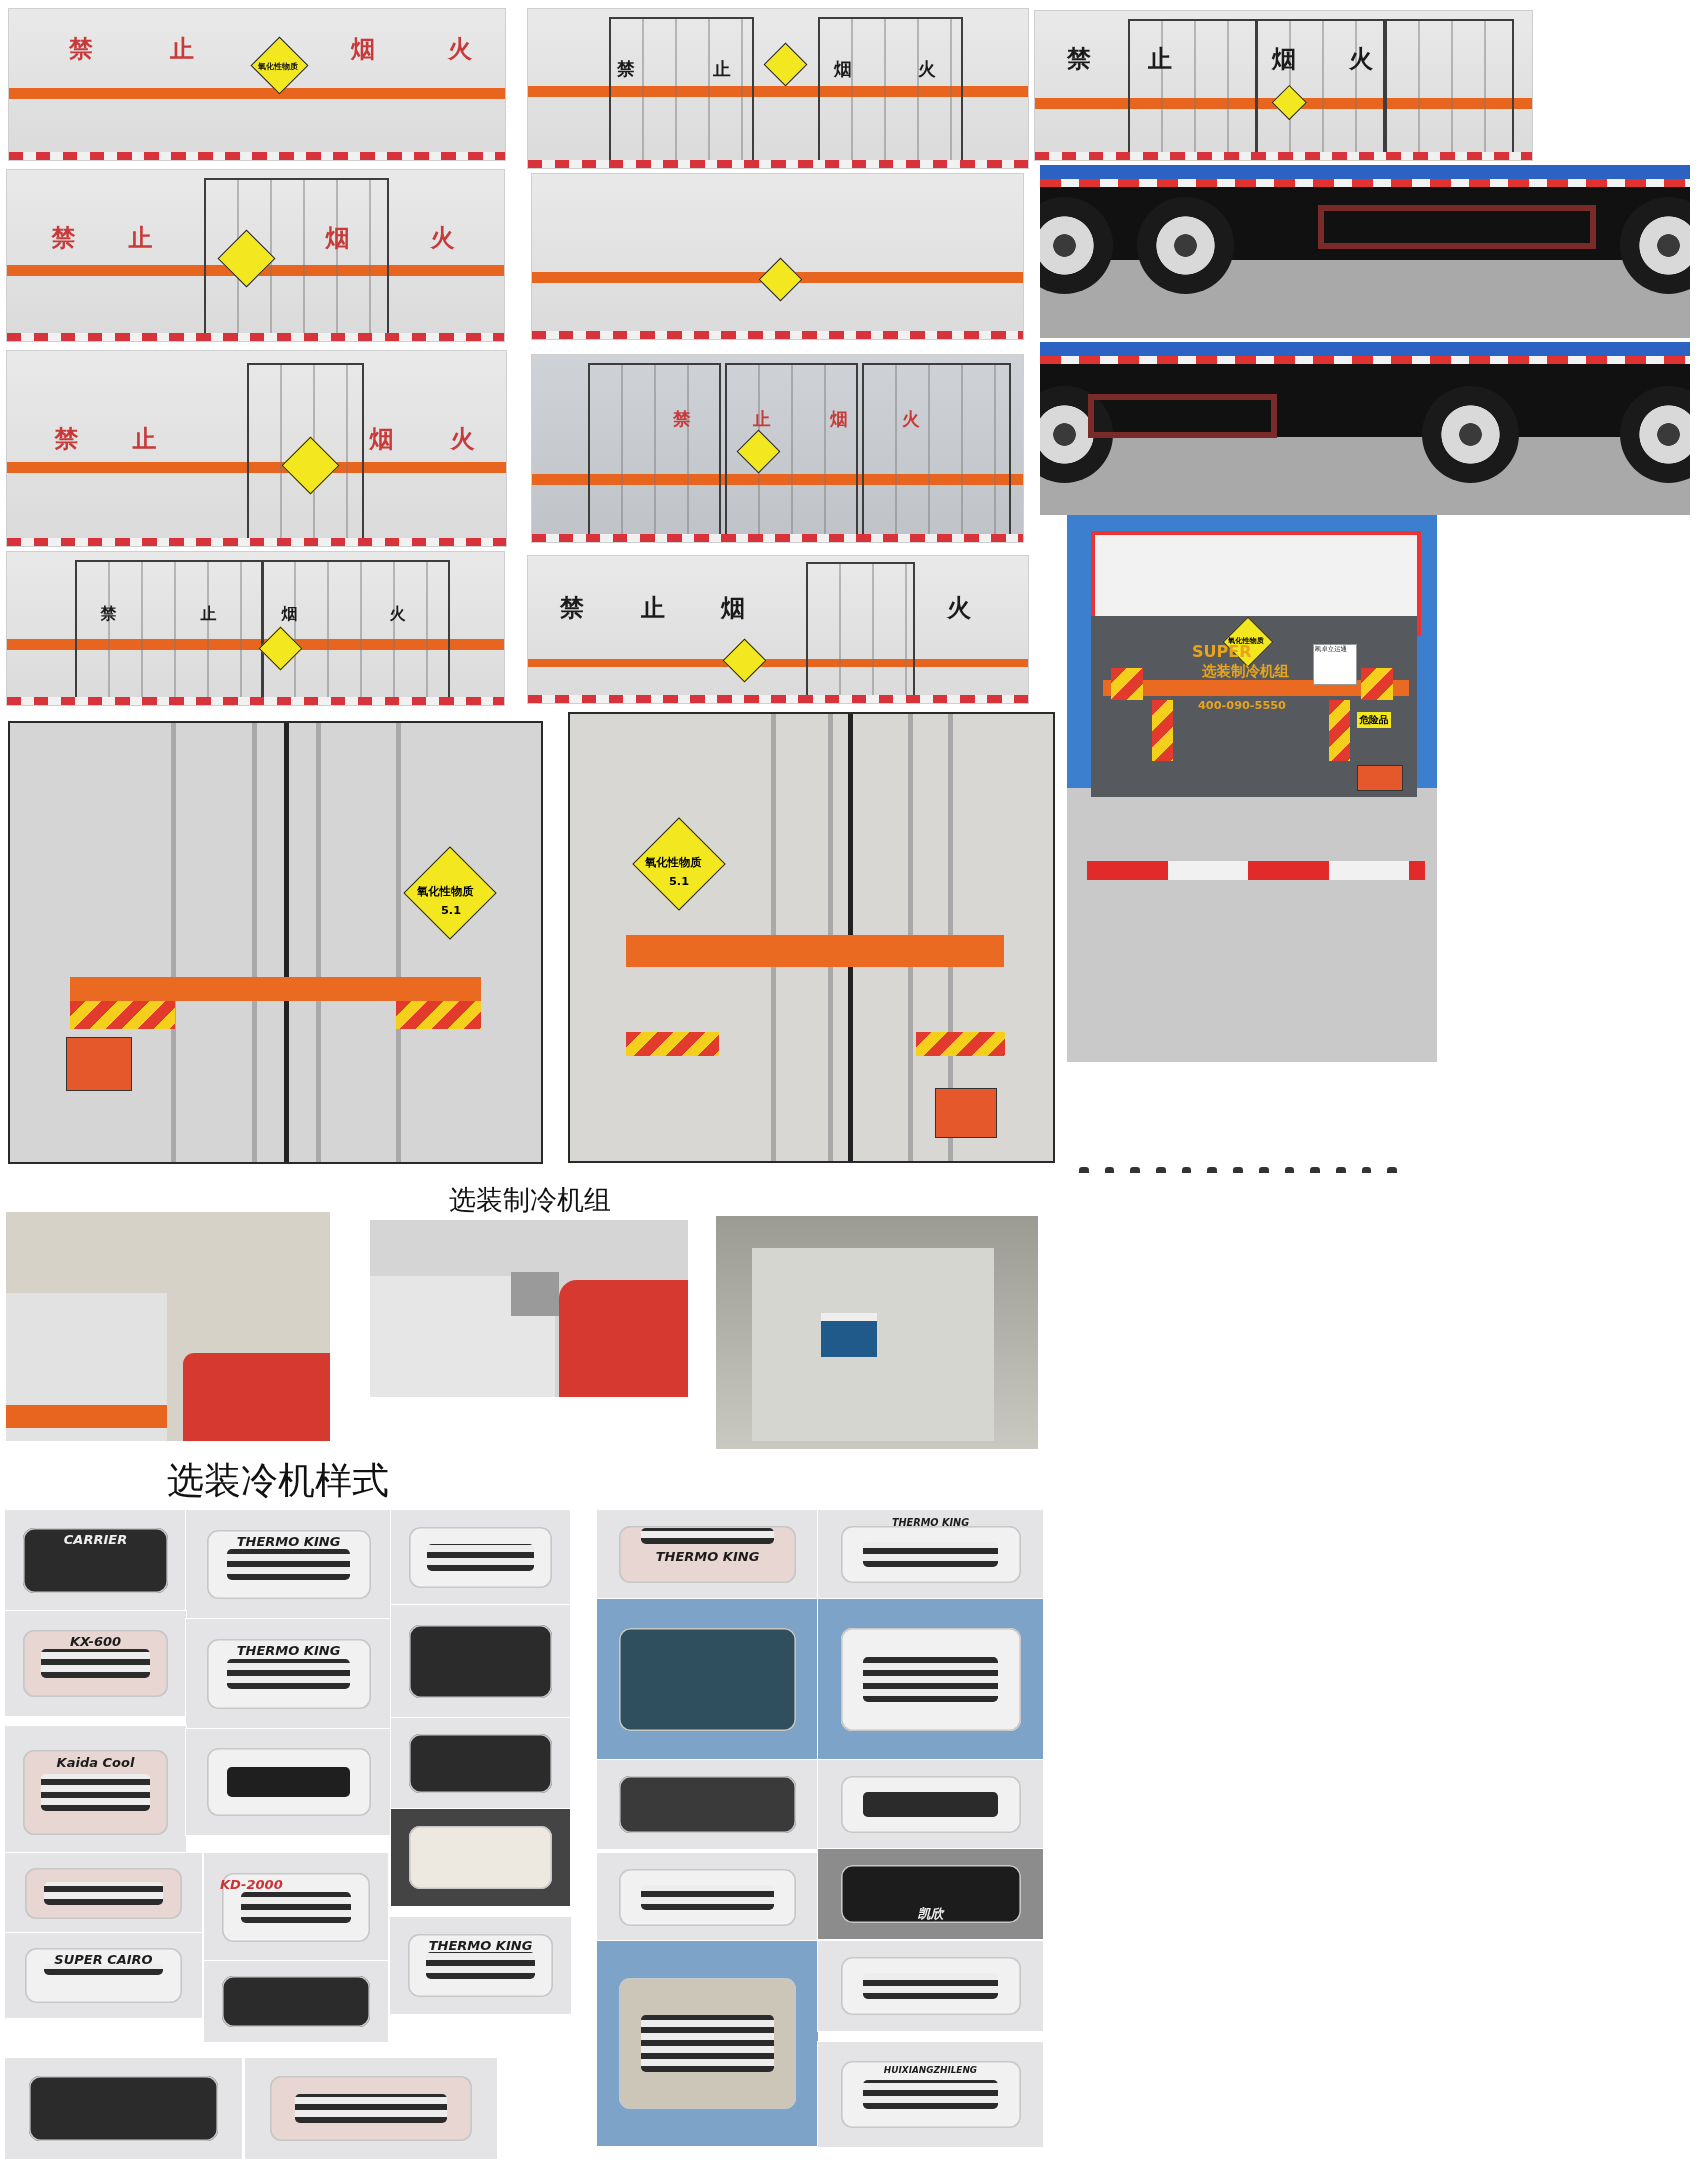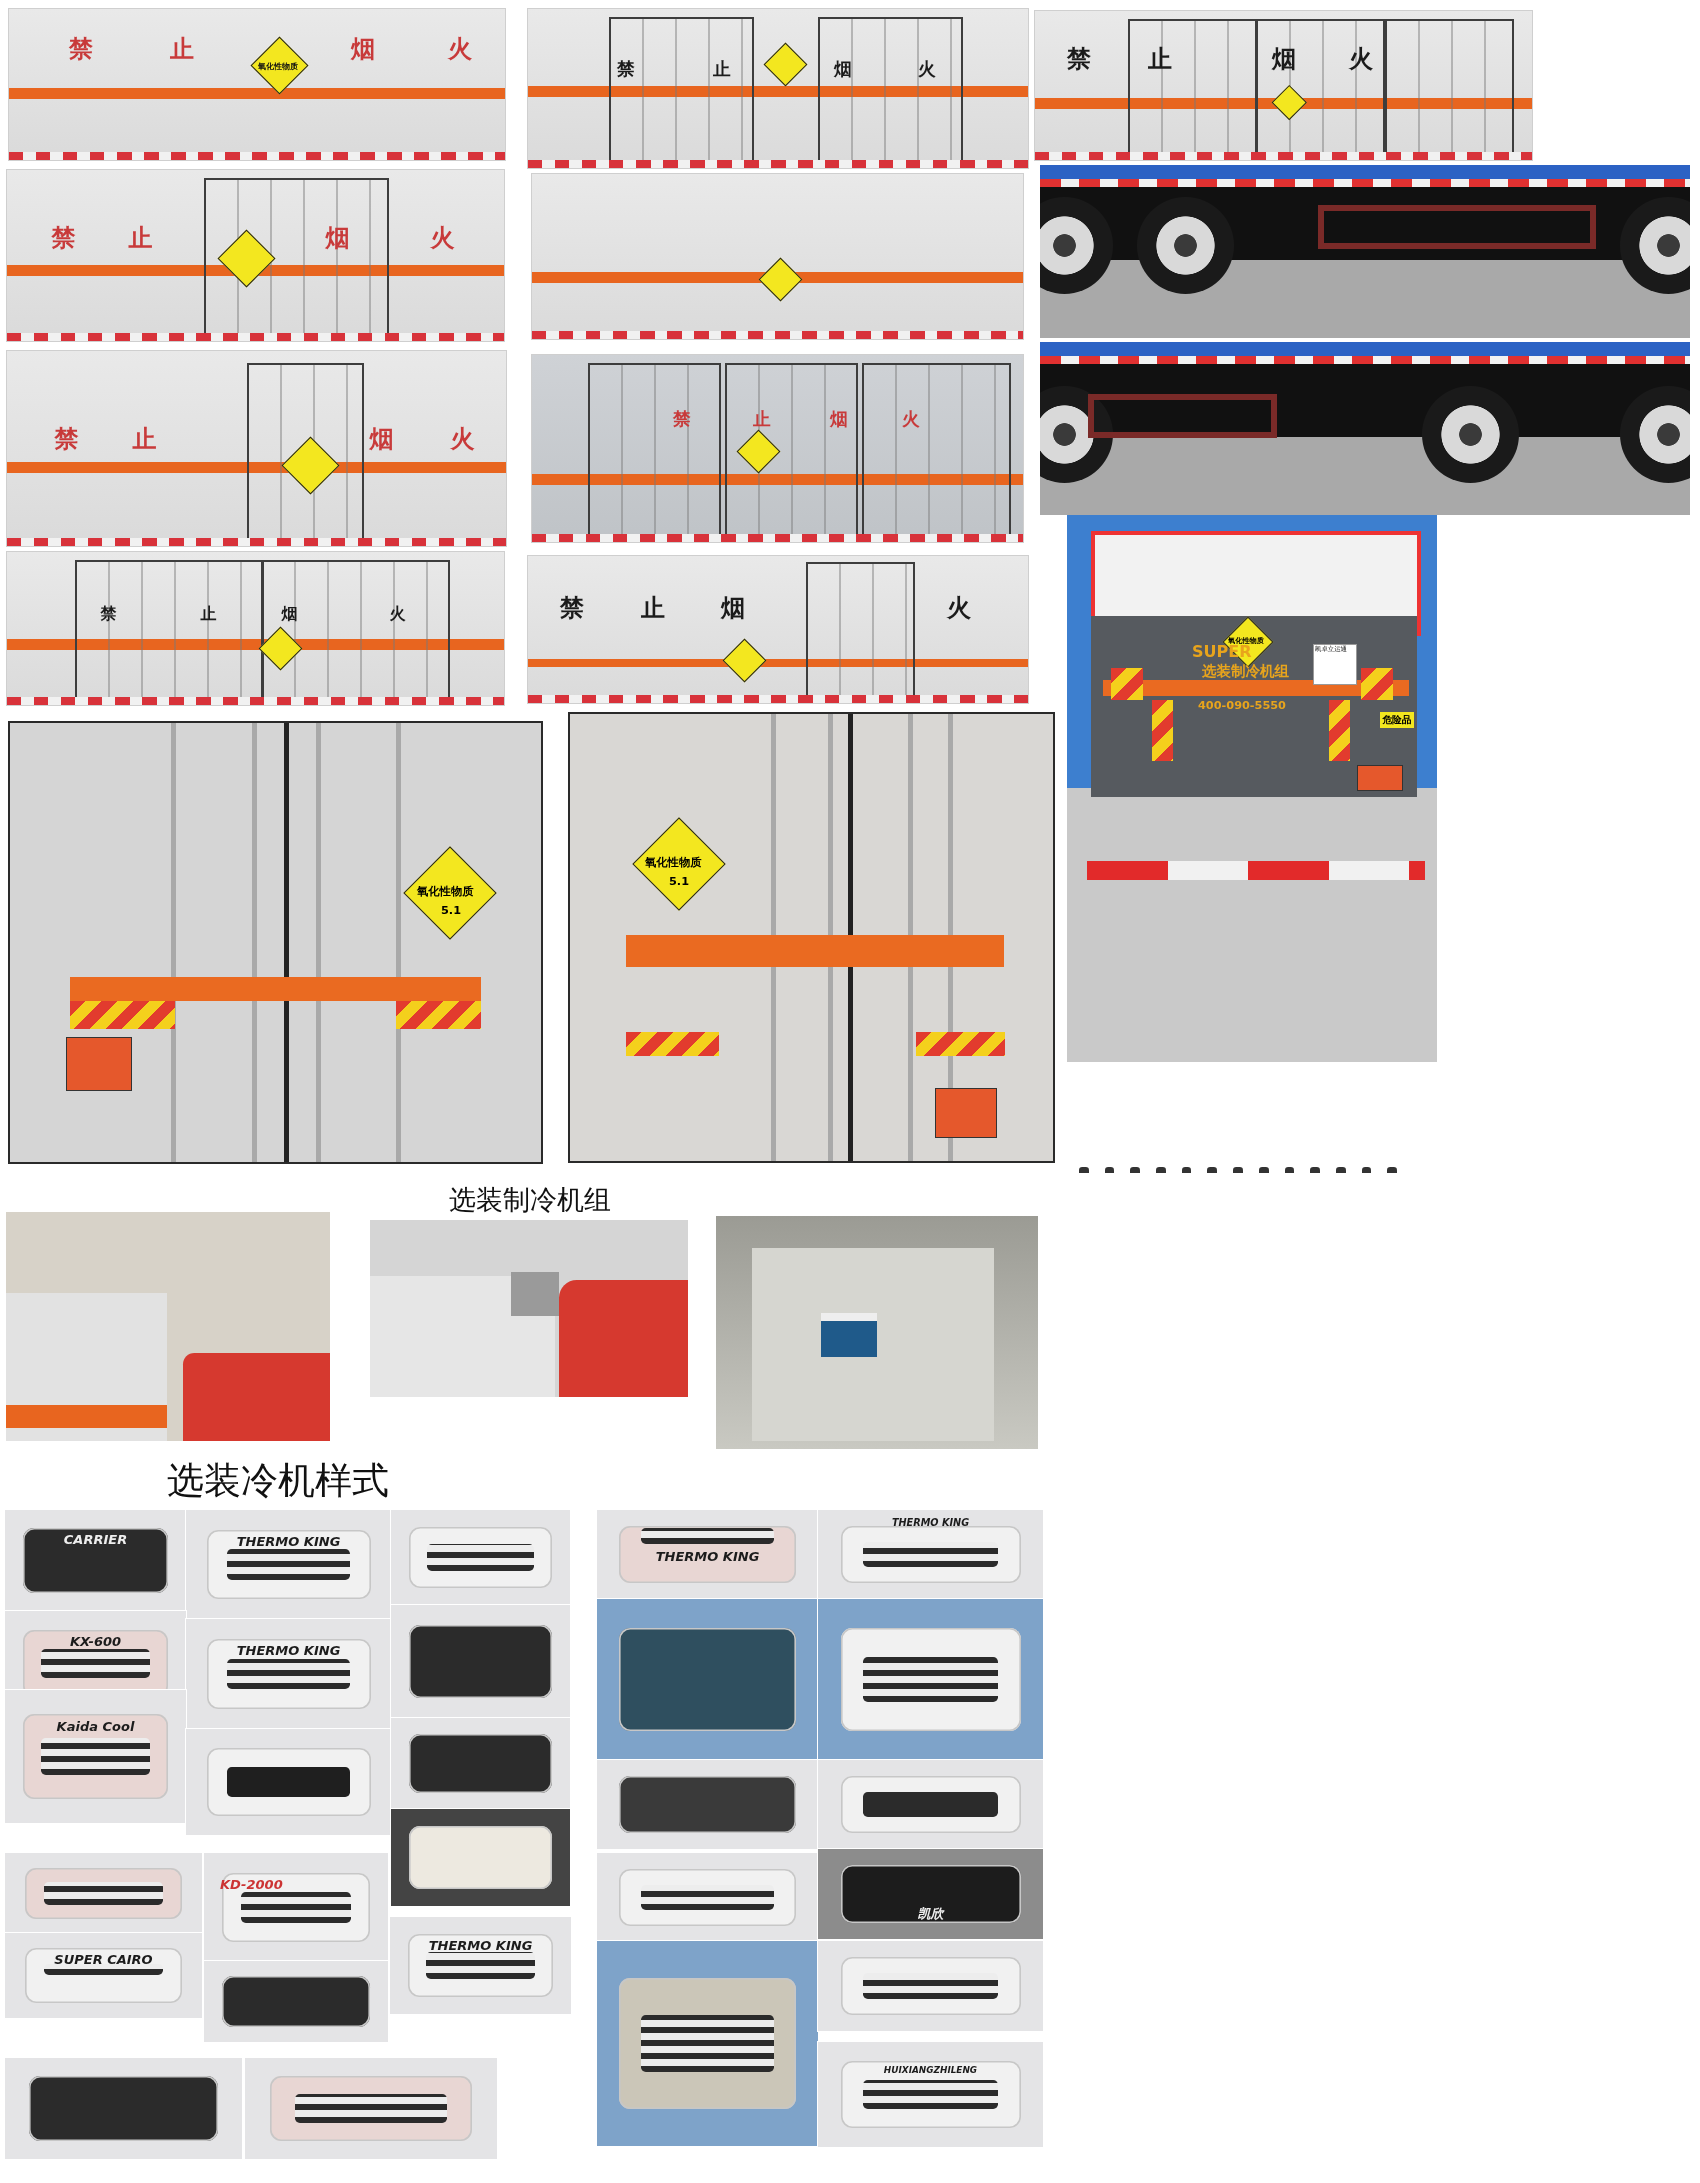--- a/index.html
+++ b/index.html
@@ -172,21 +172,21 @@
   <div class="hatch" style="left:294px;top:153px;width:32px;height:32px;"></div>
   <div class="hatch" style="left:85px;top:185px;width:21px;height:61px;"></div>
   <div class="hatch" style="left:262px;top:185px;width:21px;height:61px;"></div>
   <div class="diamond" style="left:163px;top:109px;width:34px;height:34px;"></div>
   <span class="txt" style="left:161px;top:121px;font-size:7.2px;font-weight:bold;">氧化性物质</span>
   <span class="txt" style="left:125px;top:127px;font-size:16px;color:#e8a41c;font-weight:bold;">SUPER</span>
   <span class="txt" style="left:135px;top:147px;font-size:14.5px;color:#e8a41c;font-weight:bold;">选装制冷机组</span>
   <span class="txt" style="left:131px;top:184px;font-size:11.3px;color:#e8a41c;font-weight:bold;">400-090-5550</span>
   <div style="position:absolute;left:246px;top:129px;width:42px;height:39px;background:#fff;border:0.8px solid #999;"></div>
   <span class="txt" style="left:248px;top:130px;font-size:6.4px;">凯卓立运通</span>
-  <span class="txt" style="left:290px;top:197px;font-size:9.7px;background:#f3e71f;padding:1.6px 2.4px;font-weight:bold;margin-left:23px;">危险品</span>
+  <span class="txt" style="left:290px;top:197px;font-size:9.7px;background:#f3e71f;padding:1.6px 2.4px;font-weight:bold;">危险品</span>
   <div class="plate" style="left:290px;top:250px;width:44px;height:24px;"></div>
   <div class="bar" style="left:20px;top:346px;width:338px;"></div>
 </div>
 <div class="truncated"><span></span><span></span><span></span><span></span><span></span><span></span><span></span><span></span><span></span><span></span><span></span><span></span><span></span></div>
 
 <div class="ph rdoor" style="left:8px;top:721px;width:535px;height:443px;background:#d5d5d5;">
   <div class="vbar" style="left:161px;"></div>
     <div class="vbar" style="left:242px;"></div>
   <div class="vbar" style="left:274px;background:#222;"></div>
   <div class="vbar" style="left:306px;"></div>
@@ -258,21 +258,21 @@
     </div>
   <div class="tile" style="left:185px;top:1618px;width:205px;height:110px;">
       <div class="unit"></div>
       <div class="grille"></div>
       <span class="brand">THERMO KING</span>
     </div>
   <div class="tile dark" style="left:390px;top:1604px;width:179px;height:113px;">
       <div class="unit"></div>
     </div>
 
-  <div class="tile pink" style="left:4px;top:1689px;width:181px;height:133px;">
+  <div class="tile pink" style="left:4px;top:1725px;width:181px;height:133px;">
       <div class="unit"></div>
       <div class="grille"></div>
       <span class="brand">Kaida Cool</span>
     </div>
   <div class="tile" style="left:185px;top:1728px;width:205px;height:106px;">
       <div class="unit"></div>
       <div class="grille" style="background:#1f1f1f;"></div>
     </div>
   <div class="tile dark" style="left:390px;top:1717px;width:179px;height:91px;">
       <div class="unit"></div>

